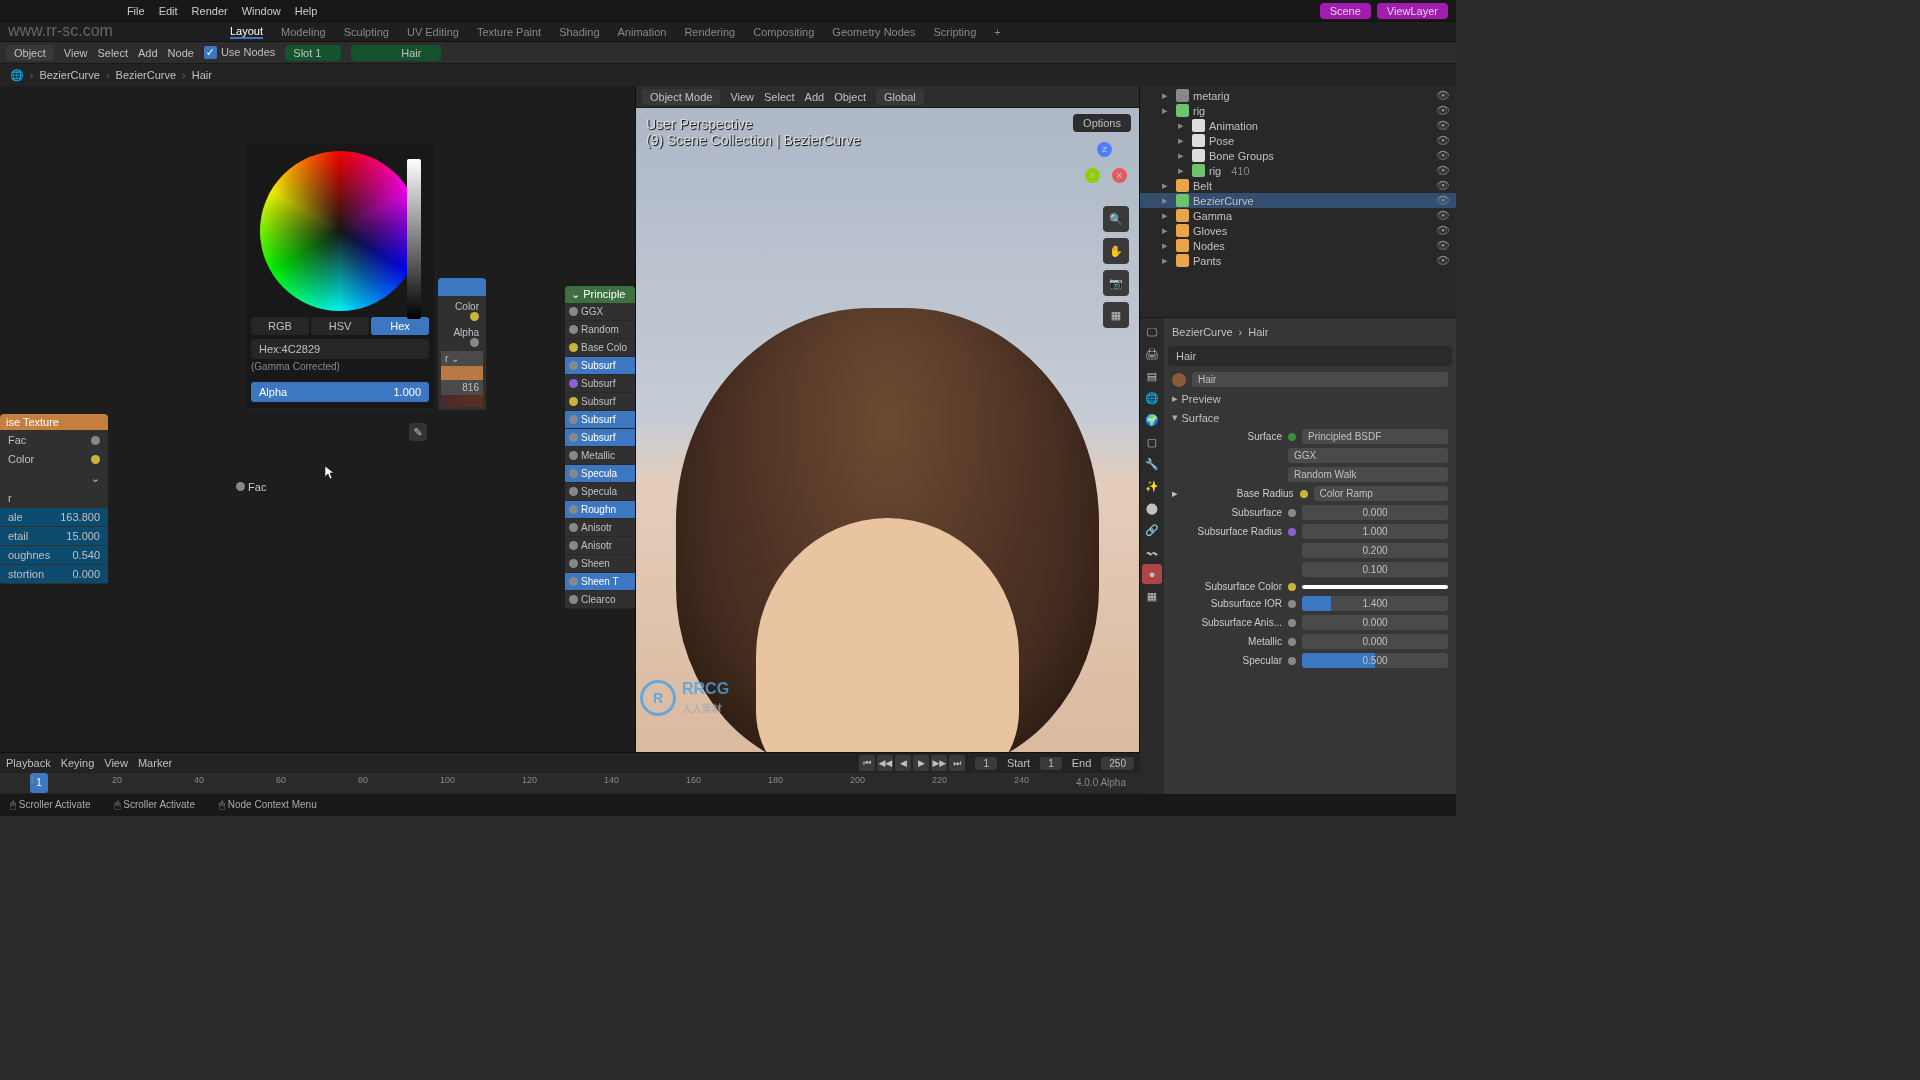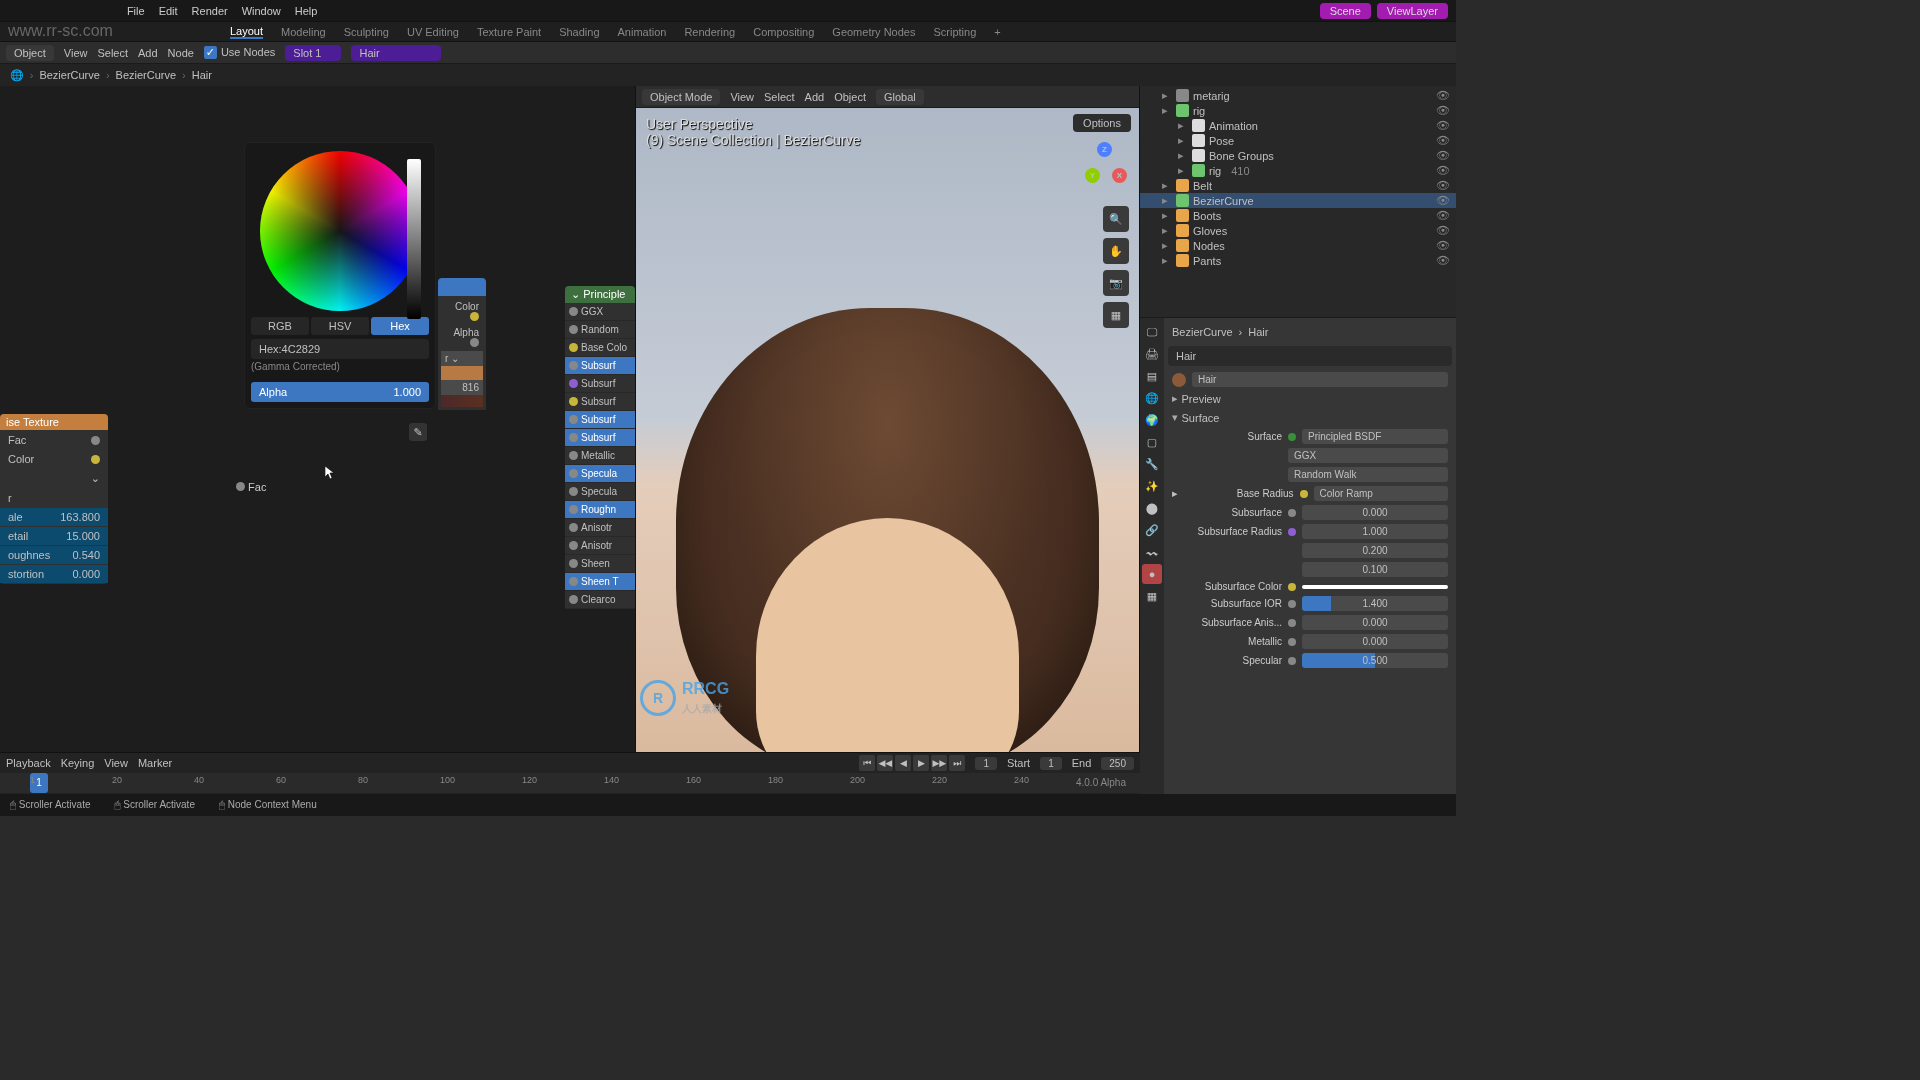--- a/index.html
+++ b/index.html
@@ -14,21 +14,21 @@
 
 
 .wstabs { height: 20px; background: #1f1f1f; display: flex; align-items: center; padding-left: 230px; gap: 18px; border-bottom: 1px solid #111; }
 .wstab { color: #888; cursor: pointer; }
 .wstab.active { color: #fff; border-bottom: 2px solid #3d77c2; }
 
 
 .toolbar { height: 22px; background: #2d2d2d; display: flex; align-items: center; padding: 0 6px; gap: 10px; border-bottom: 1px solid #1a1a1a; }
 .toolbar .pill { background: #383838; padding: 2px 8px; border-radius: 4px; }
 .checkbox { width: 13px; height: 13px; background: #3d77c2; display: inline-flex; align-items: center; justify-content: center; color: #fff; border-radius: 2px; margin-right: 4px; }
-.slotfield { background: #4c1d95; padding: 2px 20px 2px 8px; border-radius: 4px; }
+.slotfield { background: #14532d; padding: 2px 20px 2px 8px; border-radius: 4px; text-align: right; }
 
 
 .breadcrumb { height: 22px; background: #232323; display: flex; align-items: center; padding: 0 10px; gap: 6px; font-size: 11px; }
 .breadcrumb .sep { color: #666; }
 
 
 .main { display: flex; height: calc(100% - 108px); }
 .left-pane { width: 636px; background: #1d1d1d; position: relative; border-right: 1px solid #111; }
 .viewport { width: 504px; background: #333; position: relative; border-right: 1px solid #111; }
 .right-pane { flex: 1; background: #303030; display: flex; flex-direction: column; }
@@ -410,21 +410,21 @@
         </div>
         <div class="ol-row indent1 active">
           <span class="ol-tri">▸</span>
           <span class="ol-icn" style="background:#6ec36e"></span>
           <span>BezierCurve</span>
           <span class="ol-eye">👁</span>
         </div>
         <div class="ol-row indent1">
           <span class="ol-tri">▸</span>
           <span class="ol-icn" style="background:#e8a54a"></span>
-          <span>Boots</span>
+          <span>Gamma</span>
           <span class="ol-eye">👁</span>
         </div>
         <div class="ol-row indent1">
           <span class="ol-tri">▸</span>
           <span class="ol-icn" style="background:#e8a54a"></span>
           <span>Gloves</span>
           <span class="ol-eye">👁</span>
         </div>
         <div class="ol-row indent1">
           <span class="ol-tri">▸</span>

